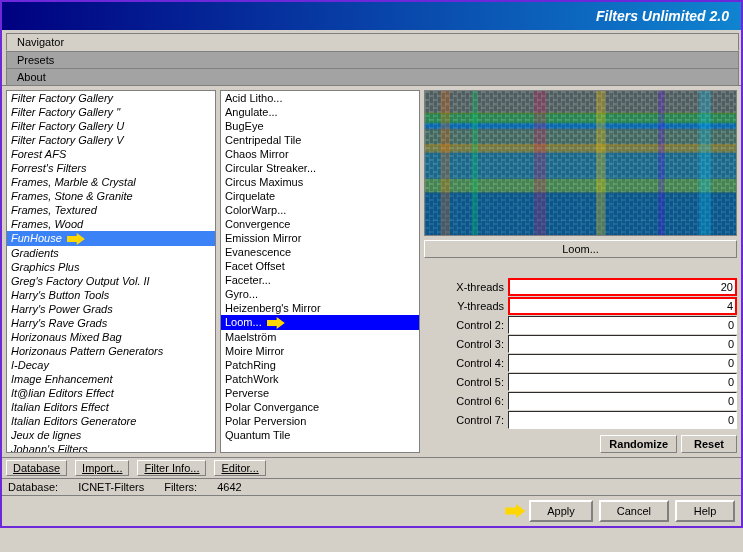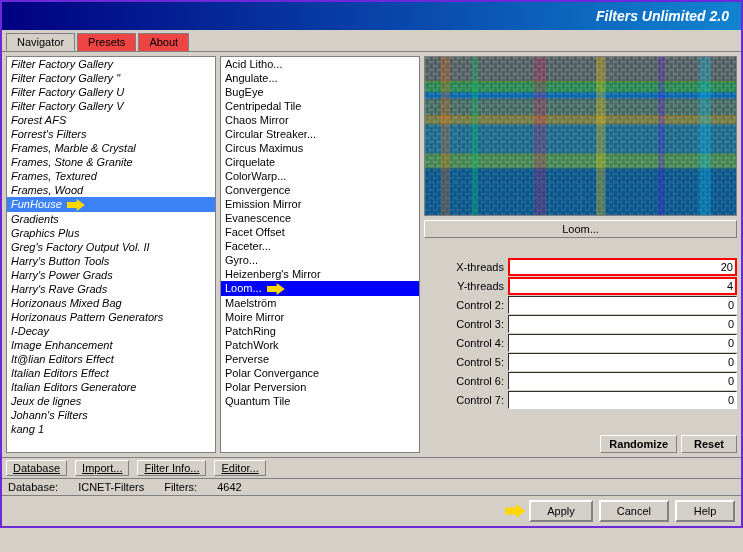--- a/index.html
+++ b/index.html
@@ -38,26 +38,27 @@
       flex: 1;
       padding-right: 8px;
     }
     
     .tab-bar {
       display: flex;
       background: #d4d0c8;
       border-bottom: 1px solid #808080;
       padding-top: 3px;
       padding-left: 4px;
+      flex-direction: column;
     }
     .tab {
       padding: 2px 10px;
       border: 1px solid #808080;
       border-bottom: none;
-      background: #ef4444;
+      background: #a3a3a3;
       cursor: pointer;
       margin-right: 2px;
       font-size: 11px;
     }
     .tab.active {
       background: #d4d0c8;
       border-bottom: 1px solid #d4d0c8;
       z-index: 1;
       font-weight: normal;
     }

